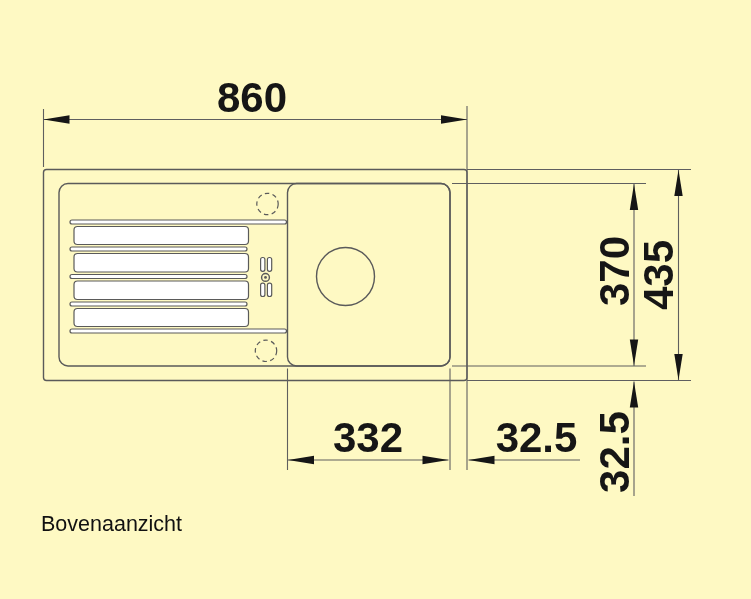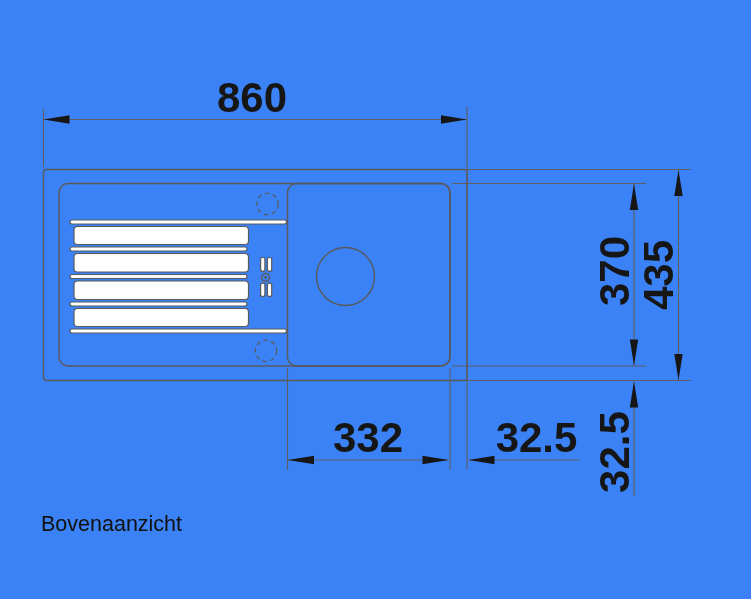--- a/index.html
+++ b/index.html
@@ -4,21 +4,21 @@
 <style>
   html, body {
     margin: 0;
     padding: 0;
     background: #ffffff;
   }
   .stage {
     position: relative;
     width: 751px;
     height: 599px;
-    background: #3b82f6;
+    background: #fef9c3;
     overflow: hidden;
   }
   svg { display: block; }
 
   
   .obj {
     fill: none;
     stroke: #5a5a5a;
     stroke-width: 1.4;
   }

